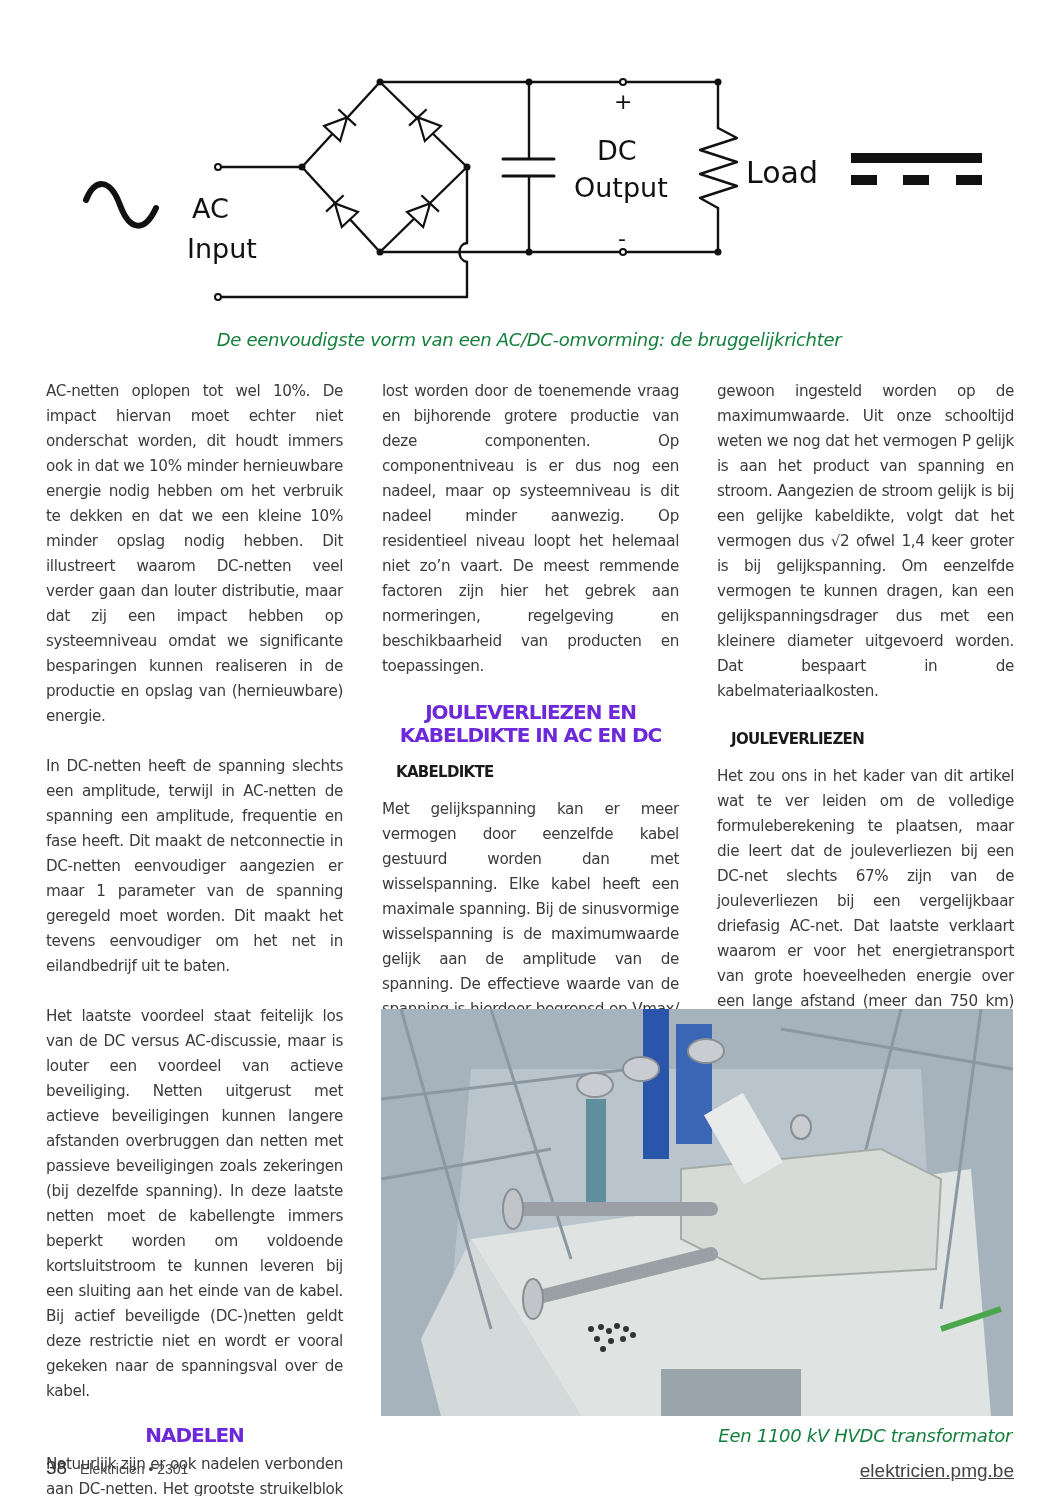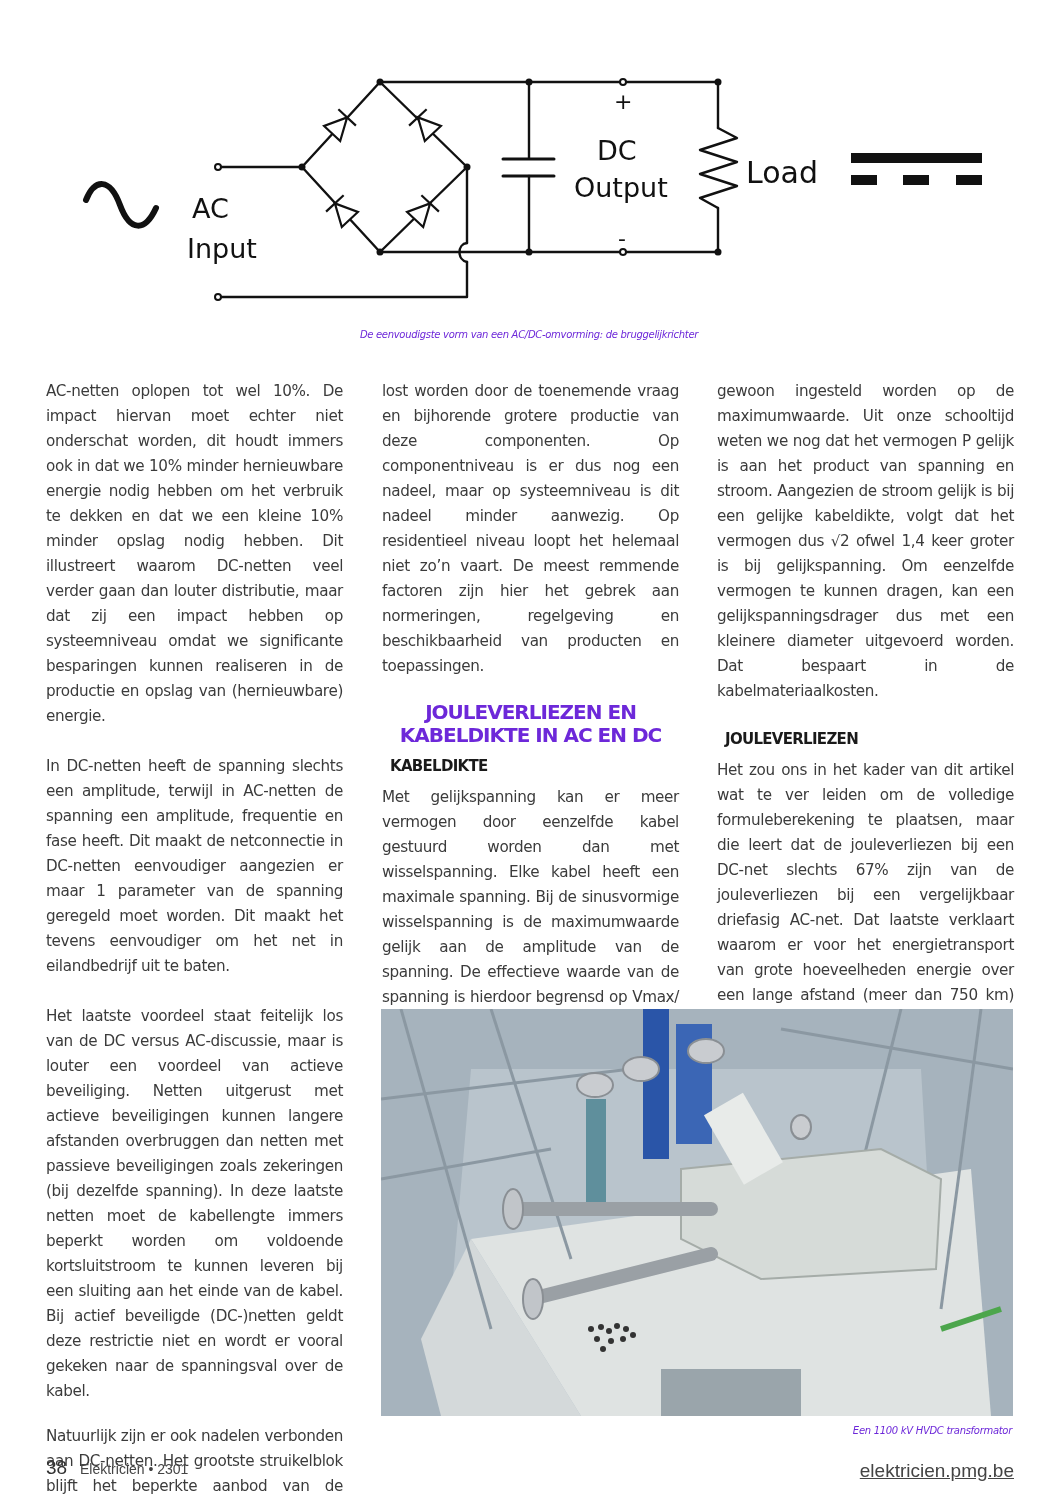--- a/index.html
+++ b/index.html
@@ -1,27 +1,27 @@
 <!DOCTYPE html>
 <html><head>
   <meta charset="utf-8">
   <style>
     html, body { margin: 0; padding: 0; background: #ffffff; }
     body { width: 1058px; height: 1496px; position: relative; overflow: hidden;
            font-family: "DejaVu Sans", sans-serif; color: #3a3a3a; }
     #diagram { position: absolute; left: 0; top: 0; width: 1058px; height: 330px; }
-    .caption { position: absolute; font-style: italic; font-size: 10px; color: #6d28d9;
+    .caption { position: absolute; font-style: italic; font-size: 18px; color: #15803d;
                font-family: "DejaVu Sans", sans-serif; letter-spacing: -0.3px; }
     .col { position: absolute; width: 297px; font-size: 15.2px; line-height: 25px;
            text-align: justify; letter-spacing: -0.35px; color: #3b3b3b; }
     .col p { margin: 0 0 25px 0; }
     .col p.last { margin-bottom: 0; }
     .col h2 { margin: 0; font-size: 20px; line-height: 23px; font-weight: bold;
               color: #6d28d9; letter-spacing: -1px; text-align: center; }
-    .col h3 { margin: 8px; font-size: 15px; line-height: 22px; font-weight: bold;
+    .col h3 { margin: 14px; font-size: 15px; line-height: 22px; font-weight: bold;
               color: #1a1a1a; letter-spacing: -0.7px; text-align: left; }
     #col1 { left: 46px; top: 379px; }
     #col2 { left: 382px; top: 379px; }
     #col3 { left: 717px; top: 379px; }
     #photo { position: absolute; left: 381px; top: 1009px; width: 632px; height: 407px; overflow: hidden; }
     #footer-page { position: absolute; left: 46px; top: 1457px; font-family: "Liberation Sans", sans-serif;
                    font-size: 19px; color: #333; }
     #footer-mag { position: absolute; left: 80px; top: 1461px; font-family: "Liberation Sans", sans-serif;
                   font-size: 14px; color: #444; text-align: right; }
     #footer-url { position: absolute; right: 44px; top: 1460px; font-family: "Liberation Sans", sans-serif;
@@ -113,20 +113,21 @@
     <text x="746" y="183" font-size="30">Load</text>
   </g>
 </svg>
 
 <div class="caption" style="left:0; width:1058px; text-align:center; top:329px;">De eenvoudigste vorm van een AC/DC-omvorming: de bruggelijkrichter</div>
 
 <div class="col" id="col1">
   <p>AC-netten oplopen tot wel 10%. De impact hiervan moet echter niet onderschat worden, dit houdt immers ook in dat we 10% minder hernieuwbare energie nodig hebben om het verbruik te dekken en dat we een kleine 10% minder opslag nodig hebben. Dit illustreert waarom DC-netten veel verder gaan dan louter distributie, maar dat zij een impact hebben op systeemniveau omdat we significante besparingen kunnen realiseren in de productie en opslag van (hernieuwbare) energie.</p>
   <p>In DC-netten heeft de spanning slechts een amplitude, terwijl in AC-netten de spanning een amplitude, frequentie en fase heeft. Dit maakt de netconnectie in DC-netten eenvoudiger aangezien er maar 1 parameter van de spanning geregeld moet worden. Dit maakt het tevens eenvoudiger om het net in eilandbedrijf uit te baten.</p>
   <p style="margin-bottom:20px;">Het laatste voordeel staat feitelijk los van de DC versus AC-discussie, maar is louter een voordeel van actieve beveiliging. Netten uitgerust met actieve beveiligingen kunnen langere afstanden overbruggen dan netten met passieve beveiligingen zoals zekeringen (bij dezelfde spanning). In deze laatste netten moet de kabellengte immers beperkt worden om voldoende kortsluitstroom te kunnen leveren bij een sluiting aan het einde van de kabel. Bij actief beveiligde (DC-)netten geldt deze restrictie niet en wordt er vooral gekeken naar de spanningsval over de kabel.</p>
+  <h2 style="margin-bottom:5px;">NADELEN</h2>
   <p class="last">Natuurlijk zijn er ook nadelen verbonden aan DC-netten. Het grootste struikelblok blijft het beperkte aanbod van de beschikbare componenten en de kleinschalige productie van deze componenten. Dit is geen technische hinderpaal en kan opge-</p>
 </div>
 
 <div class="col" id="col2">
   <p style="margin-bottom:22px;">lost worden door de toenemende vraag en bijhorende grotere productie van deze componenten. Op componentniveau is er dus nog een nadeel, maar op systeemniveau is dit nadeel minder aanwezig. Op residentieel niveau loopt het helemaal niet zo’n vaart. De meest remmende factoren zijn hier het gebrek aan normeringen, regelgeving en beschikbaarheid van producten en toepassingen.</p>
   <h2>JOULEVERLIEZEN EN KABELDIKTE IN AC EN DC</h2>
   <h3>KABELDIKTE</h3>
   <p class="last">Met gelijkspanning kan er meer vermogen door eenzelfde kabel gestuurd worden dan met wisselspanning. Elke kabel heeft een maximale spanning. Bij de sinusvormige wisselspanning is de maximumwaarde gelijk aan de amplitude van de spanning. De effectieve waarde van de spanning is hierdoor begrensd op Vmax/√2. Een gelijkspanning in een kabel met dezelfde doorsnede kan</p>
 </div>
 

